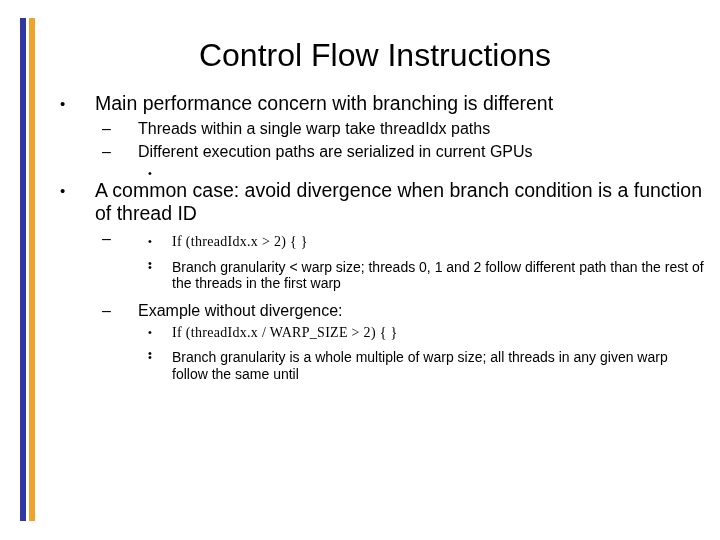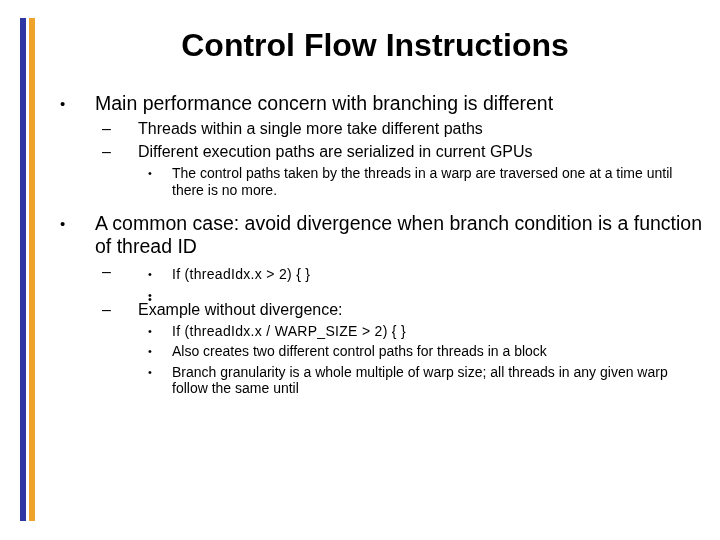--- a/index.html
+++ b/index.html
@@ -32,25 +32,25 @@
     width: 6px;
   }
   #accent-bars .bar.blue  { left: 0px; }
   #accent-bars .bar.orange{ left: 9px; }
 
   
   #slide-title {
     position: absolute;
     left: 60px;
     right: 30px;
-    top: 26px;
+    top: 36px;
     text-align: center;
     font-size: 32px;
     line-height: 38px;
-    font-weight: bold;
+    font-weight: normal;
     letter-spacing: 0px;
     white-space: nowrap;
   }
 
   
   #slide-body {
     position: absolute;
     left: 0;
     top: 92px;
     width: 720px;
@@ -93,21 +93,21 @@
     line-height: 16.5px;
   }
   .lvl3 > .marker {
     position: absolute;
     left: 148px;
     top: 0;
     font-size: 11px;
     line-height: 16.5px;
   }
   .lvl3 .code {
-    font-family: Liberation Sans, sans-serif;
+    font-family: Liberation Serif, serif;
     font-size: 14px;
     letter-spacing: 0.3px;
   }
 
   .gap-s { height: 4px; }
   .gap-m { height: 9px; }
   .gap-l { height: 14px; }
 </style>
 </head>
 <body style="background: rgb(255, 255, 255); color: rgb(0, 0, 0);">
@@ -115,36 +115,36 @@
 <div id="accent-bars">
   <div class="bar blue" style="background: rgb(46, 55, 164);"></div>
   <div class="bar orange" style="background: rgb(240, 163, 42);"></div>
 </div>
 
 <div id="slide-title">Control Flow Instructions</div>
 
 <div id="slide-body">
     <div class="lvl1"><span class="marker">•</span><span>Main performance concern with branching is different</span></div>
     <div class="gap-s"></div>
-    <div class="lvl2"><span class="marker">–</span><span>Threads within a single more take different paths</span></div>
+    <div class="lvl2"><span class="marker">–</span><span>Threads within a single warp take threadIdx paths</span></div>
     <div class="gap-s"></div>
     <div class="lvl2"><span class="marker">–</span><span>Different execution paths are serialized in current GPUs</span></div>
     <div class="gap-s"></div>
-    <div class="lvl3"><span class="marker">•</span><span>The control paths taken by the threads in a warp are traversed one at a time until there is no more.</span></div>
+    <div class="lvl3"><span class="marker">•</span></div>
     <div class="gap-l"></div>
     <div class="lvl1"><span class="marker">•</span><span>A common case: avoid divergence when branch condition is a function of thread ID</span></div>
     <div class="gap-s"></div>
     <div class="lvl2"><span class="marker">–</span></div>
     <div class="gap-s"></div>
     <div class="lvl3"><span class="marker">•</span><span class="code">If (threadIdx.x &gt; 2) { }</span></div>
     <div class="gap-s"></div>
     <div class="lvl3"><span class="marker">•</span></div>
     <div class="gap-s"></div>
-    <div class="lvl3"><span class="marker">•</span></div>
+    <div class="lvl3"><span class="marker">•</span><span>Branch granularity &lt; warp size; threads 0, 1 and 2 follow different path than the rest of the threads in the first warp</span></div>
     <div class="gap-m"></div>
     <div class="lvl2"><span class="marker">–</span><span>Example without divergence:</span></div>
     <div class="gap-s"></div>
     <div class="lvl3"><span class="marker">•</span><span class="code">If (threadIdx.x / WARP_SIZE &gt; 2) { }</span></div>
     <div class="gap-s"></div>
-    <div class="lvl3"><span class="marker">•</span><span>Also creates two different control paths for threads in a block</span></div>
+    <div class="lvl3"><span class="marker">•</span></div>
     <div class="gap-s"></div>
     <div class="lvl3"><span class="marker">•</span><span>Branch granularity is a whole multiple of warp size; all threads in any given warp follow the same until</span></div>
   </div>
 
 </body></html>

